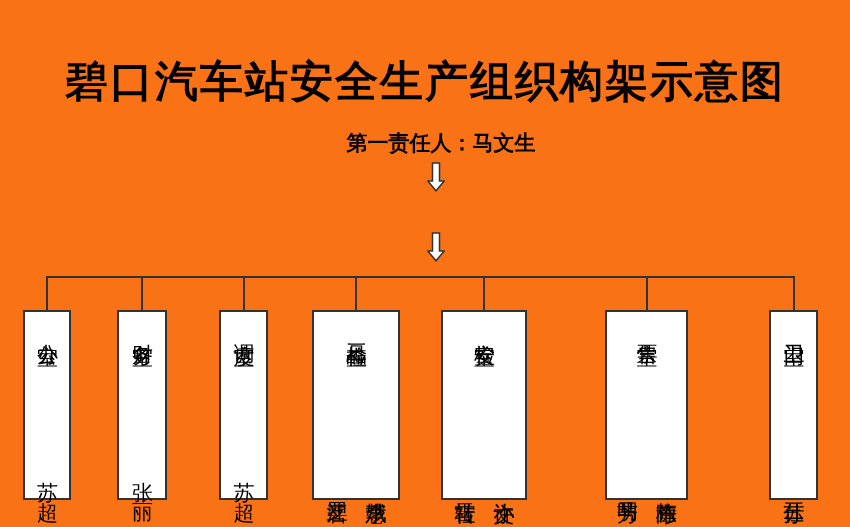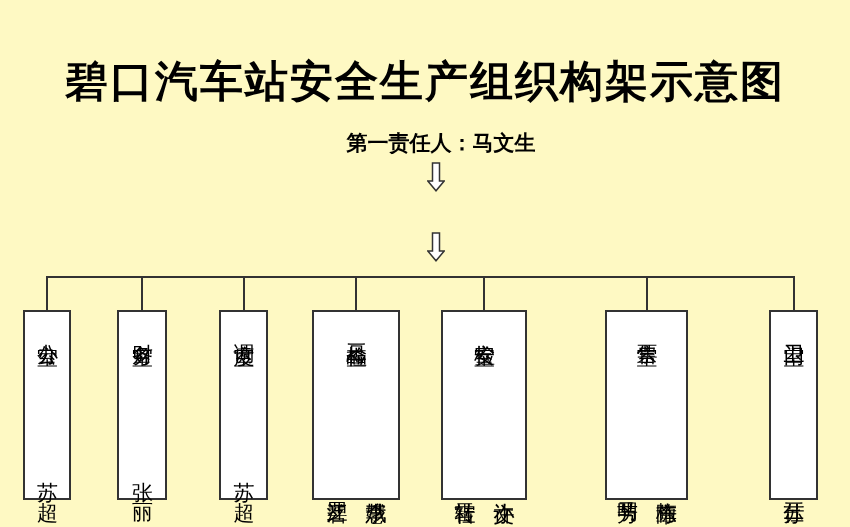--- a/index.html
+++ b/index.html
@@ -1,19 +1,19 @@
 <!DOCTYPE html>
 <html><head>
 <meta charset="utf-8">
 <style>
   html,body{margin:0;padding:0;background:#ffffff;}
   .canvas{
     position:relative;
     width:850px;height:527px;
-    background:#fef9c3;
+    background:#f97316;
     overflow:hidden;
     font-family:"Liberation Serif","DejaVu Serif",serif;
     color:#000;
   }
   .title{
     position:absolute;top:28px;left:0;right:0;
     text-align:center;
     font-size:43px;font-weight:700;
     letter-spacing:2px;
     line-height:1.15;

